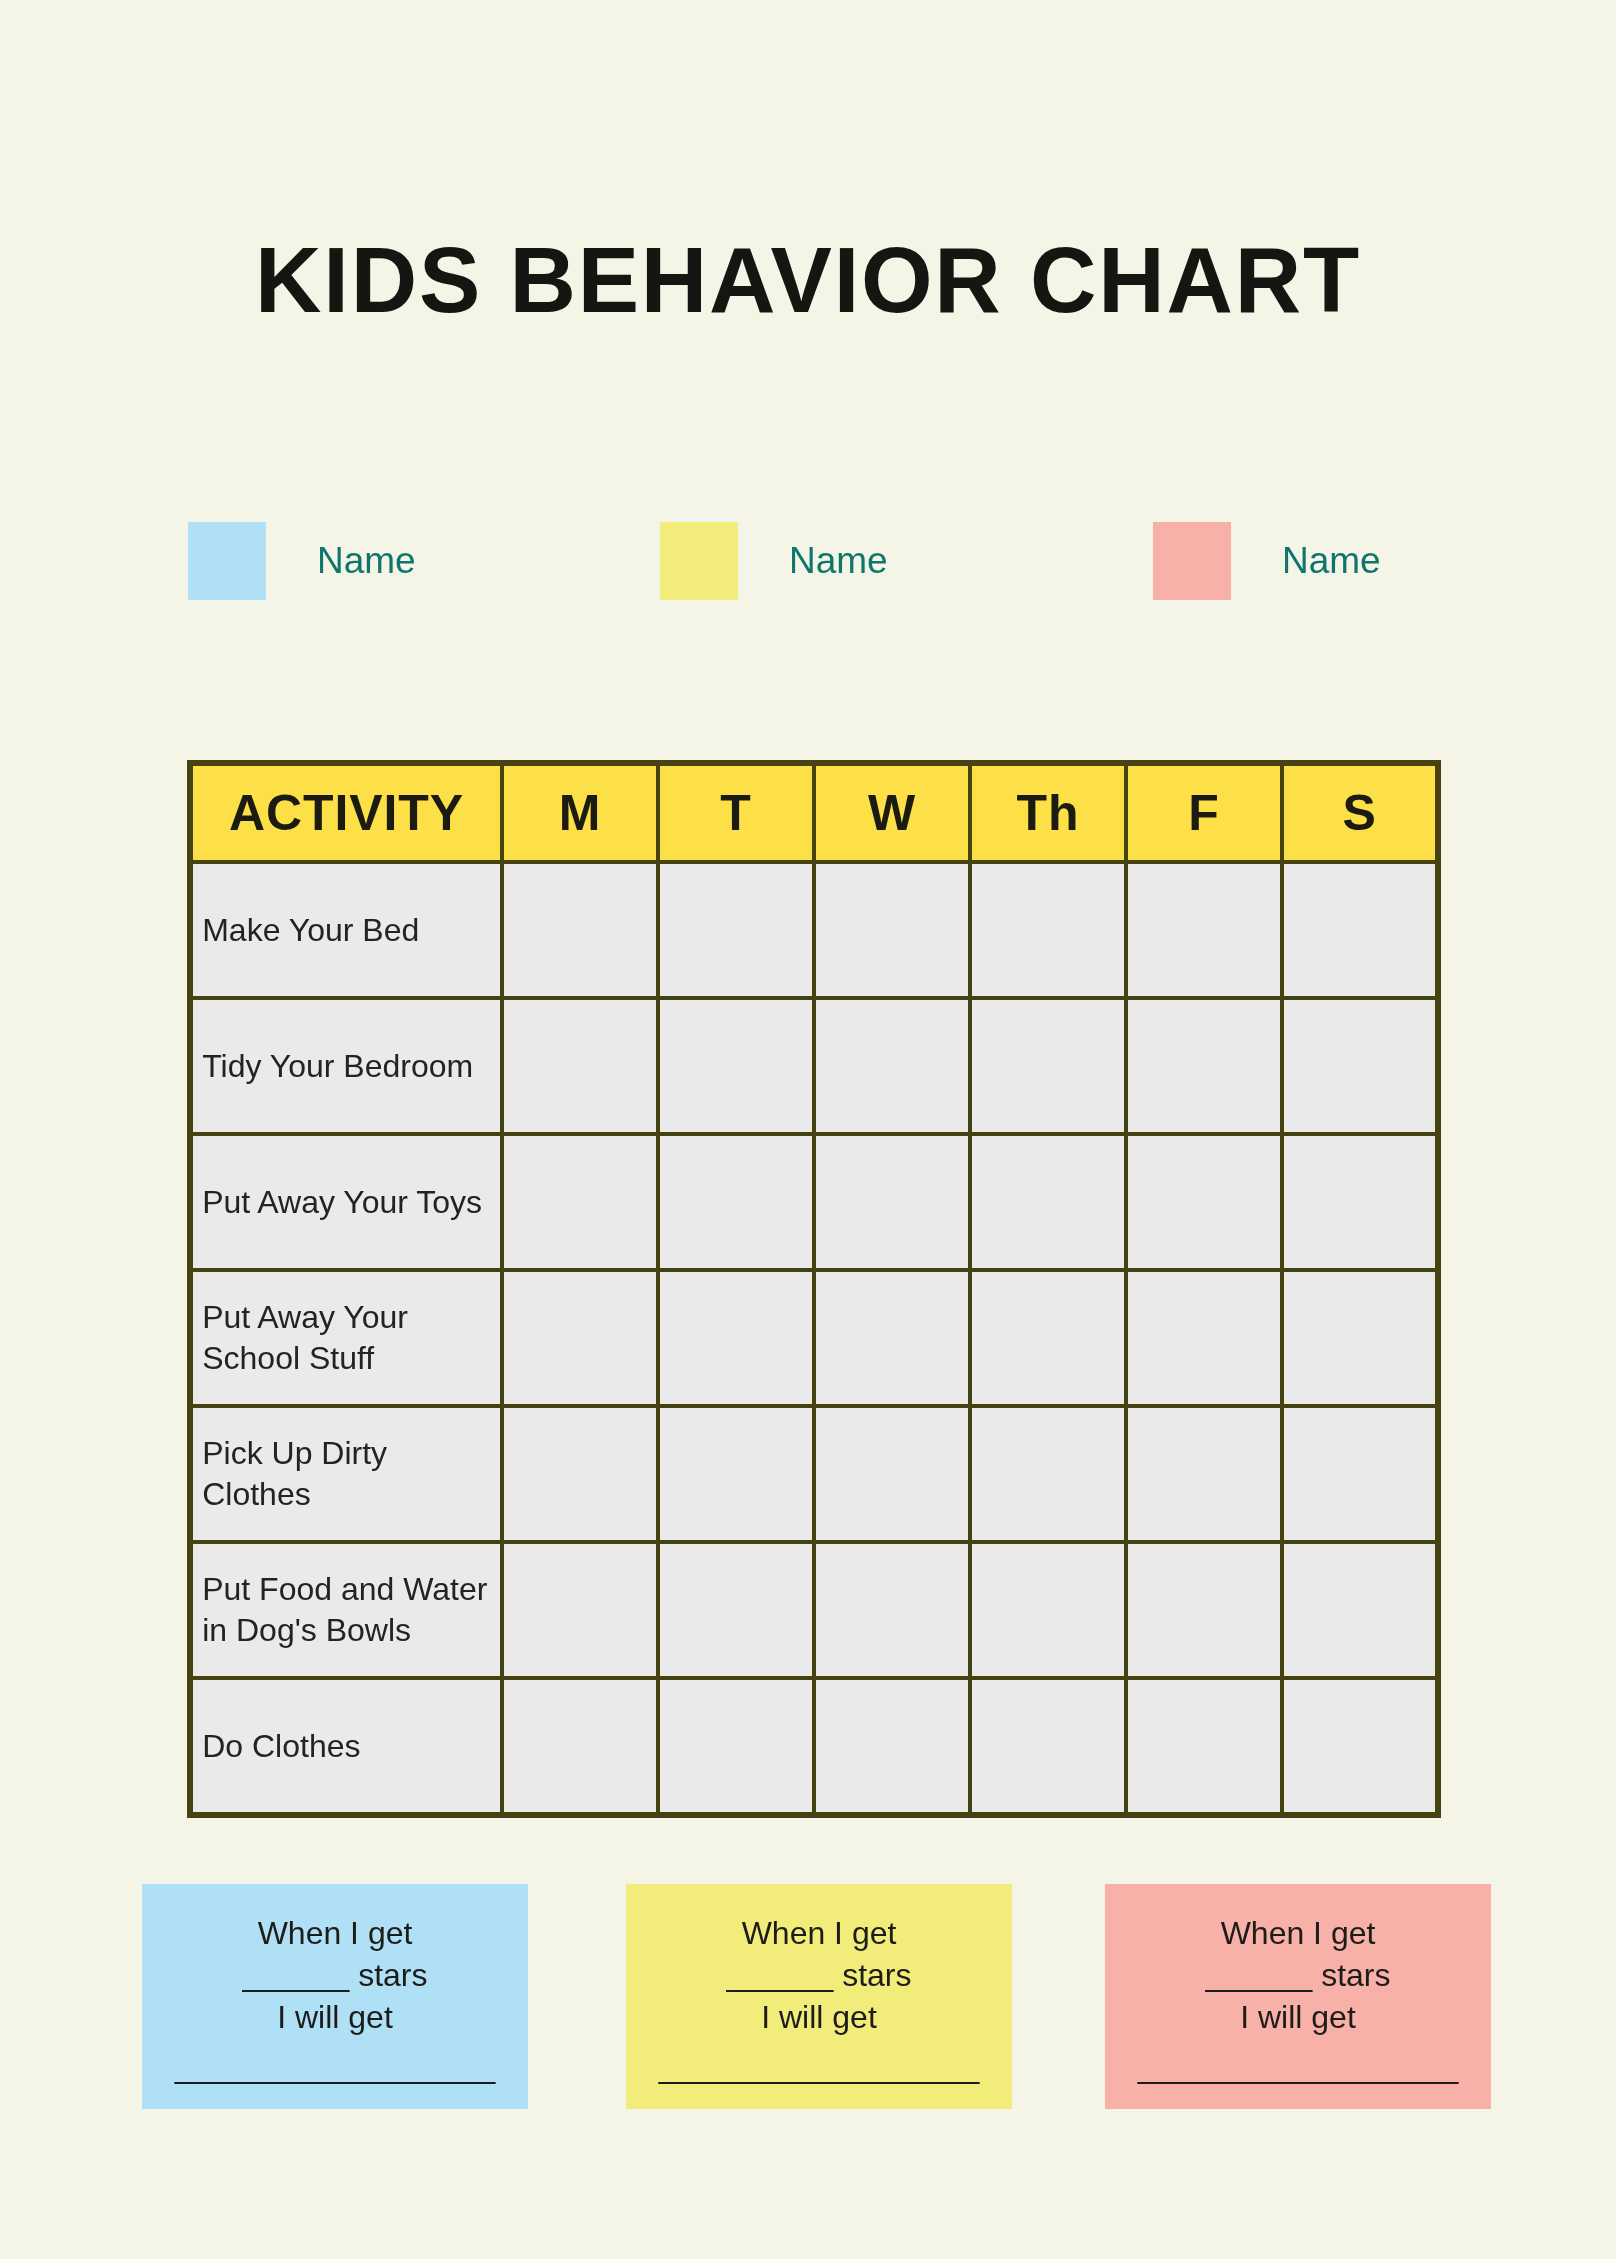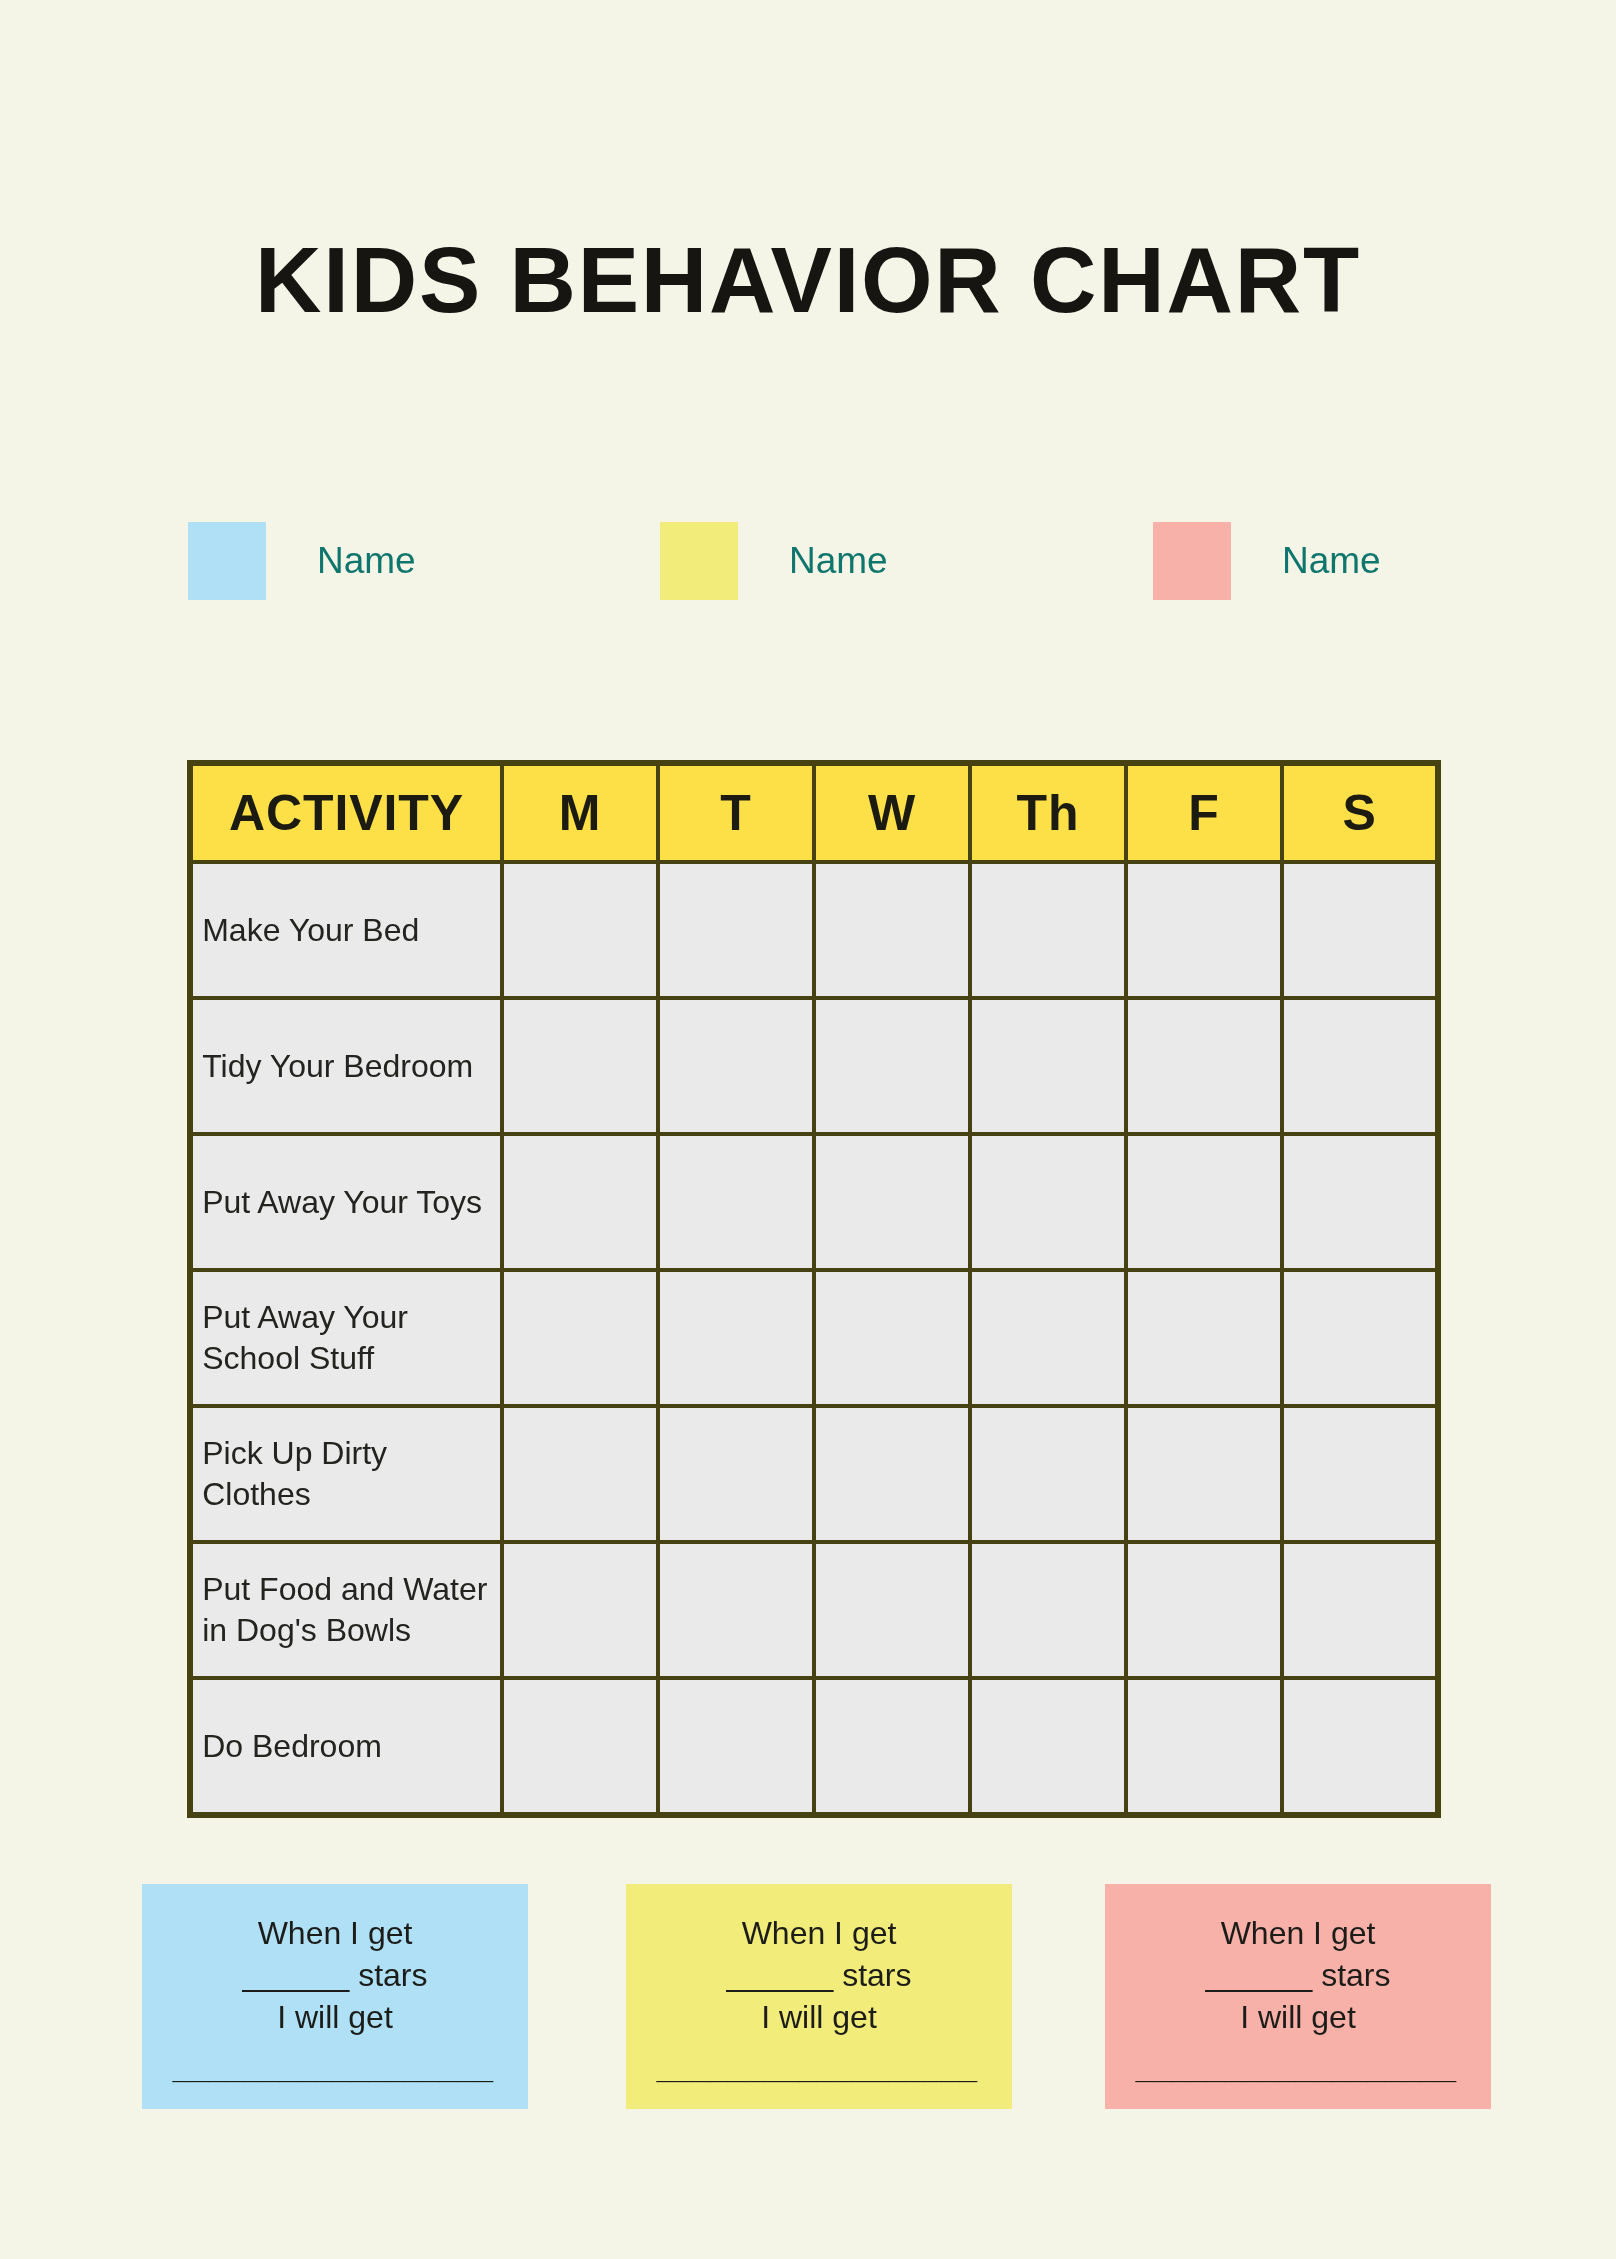--- a/index.html
+++ b/index.html
@@ -53,21 +53,21 @@
   
   .reward-card {
     position:absolute; top:1884px; width:386px; height:225px;
     text-align:center; color:#1C1C19;margin-left:9px;
   }
   .reward-blue   { left:133px; }
   .reward-yellow { left:617px; }
   .reward-pink   { left:1096px; }
   .reward-card .line { font-size:32px; line-height:42px; }
   .reward-card .line:first-child { padding-top:27.5px; }
-  .reward-card .blank-line { font-size:32px; line-height:37px; margin-top:11px; letter-spacing:0;font-style:italic; }
+  .reward-card .blank-line { font-size:32px; line-height:37px; margin-top:11px; letter-spacing:0; }
 </style>
 </head>
 <body>
 
 <div class="page">
 
   <div class="title">KIDS BEHAVIOR CHART</div>
 
   <div class="legend-item legend-blue">
     <div class="swatch" style="background-color: rgb(175, 224, 246);"></div>
@@ -156,21 +156,21 @@
           <td class="activity">Put Food and Water
 in Dog's Bowls</td>
           <td></td>
             <td></td>
             <td></td>
             <td></td>
             <td></td>
             <td></td>
         </tr>
         <tr>
-          <td class="activity">Do Bedroom</td>
+          <td class="activity">Do Clothes</td>
           <td></td>
             <td></td>
             <td></td>
             <td></td>
             <td></td>
             <td></td>
         </tr>
       </tbody>
     </table>
   </div>

